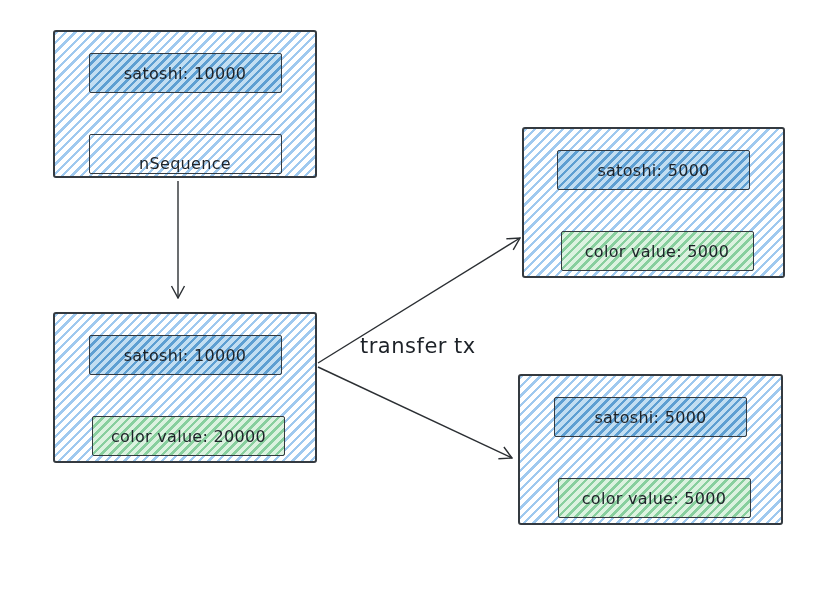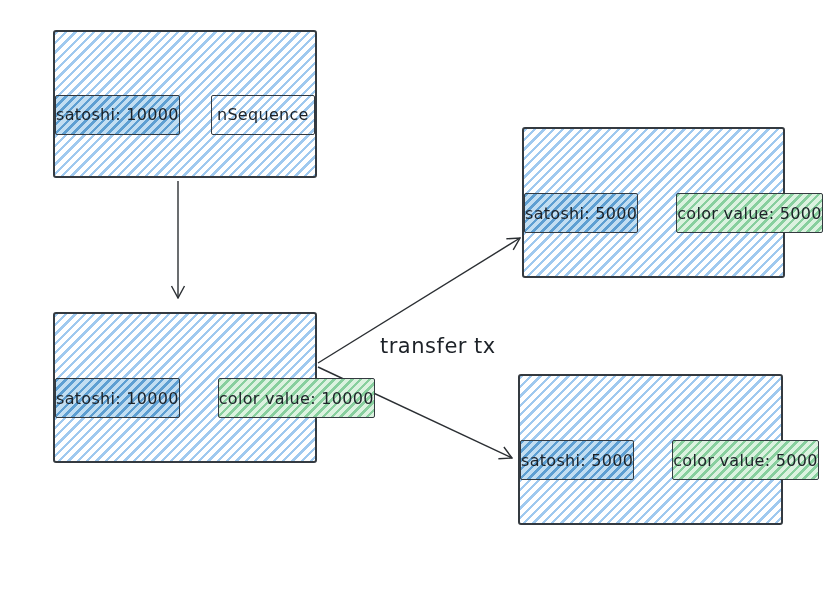--- a/index.html
+++ b/index.html
@@ -27,24 +27,24 @@
     border: 2px solid var(--stroke, #343a40);
     border-radius: 3px;
     background:
       repeating-linear-gradient(135deg,
         var(--outer-stripe, #9fc9ef) 0px,
         var(--outer-stripe, #9fc9ef) 2.4px,
         rgba(255,255,255,0) 2.4px,
         rgba(255,255,255,0) 6.6px),
       #ffffff;
     display: flex;
-    flex-direction: row;
+    flex-direction: column;
     align-items: center;
     padding-top: 21px;
-    gap: 31px;
+    gap: 41px;
   }
   .field {
     box-sizing: border-box;
     width: 193px;
     height: 40px;
     border: 1.6px solid var(--stroke, #343a40);
     border-radius: 2px;
     display: flex;
     align-items: center;
     justify-content: center;
@@ -63,35 +63,36 @@
   .field.colorval {
     background: repeating-linear-gradient(135deg,
       var(--color-stripe, #88cf9e) 0px,
       var(--color-stripe, #88cf9e) 2.6px,
       var(--color-base, #dcf2e0) 2.6px,
       var(--color-base, #dcf2e0) 6.2px);
     margin-left: 7px;
   }
   .field.nseq {
     background: transparent; 
+    align-items: flex-end;
   }
   .edge-label {
     position: absolute;
     font-size: 21px;
     letter-spacing: 0.5px;
     color: var(--text, #1d2228);
     white-space: nowrap;
   }
   
   #node1 { left: 53px;  top: 30px;  width: 264px; height: 148px; }
   #node2 { left: 53px;  top: 312px; width: 264px; height: 151px; }
   #node3 { left: 522px; top: 127px; width: 263px; height: 151px; }
   #node4 { left: 518px; top: 374px; width: 265px; height: 151px; }
   #genesis-label  { left: 197px; top: 213px; }
-  #transfer-label { left: 380px; top: 334px; }
+  #transfer-label { left: 360px; top: 334px; }
 </style>
 </head>
 <body>
 
 <div class="canvas">
 
   <svg class="arrows" width="840" height="604" viewBox="0 0 840 604" xmlns="http://www.w3.org/2000/svg">
     <defs>
       <marker id="arrowhead" viewBox="-14 -8 15 16" refX="0" refY="0" markerWidth="15" markerHeight="16" markerUnits="userSpaceOnUse" orient="auto">
         <path d="M -12 -6.5 L 0 0 L -12 6.5" fill="none" stroke="#2b2f33" stroke-width="1.4"></path>
@@ -109,21 +110,21 @@
     <div class="field nseq">
       <span>nSequence</span>
     </div>
   </div>
 
   <div class="node" id="node2">
     <div class="field satoshi">
       <span>satoshi: 10000</span>
     </div>
     <div class="field colorval">
-      <span>color value: 10000</span>
+      <span>color value: 20000</span>
     </div>
   </div>
 
   <div class="node" id="node3">
     <div class="field satoshi">
       <span>satoshi: 5000</span>
     </div>
     <div class="field colorval">
       <span>color value: 5000</span>
     </div>

